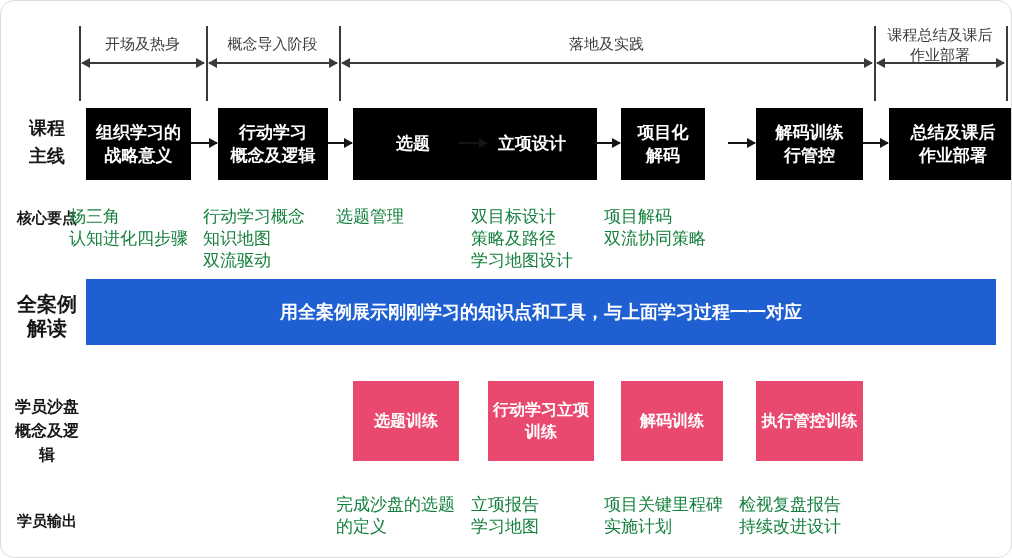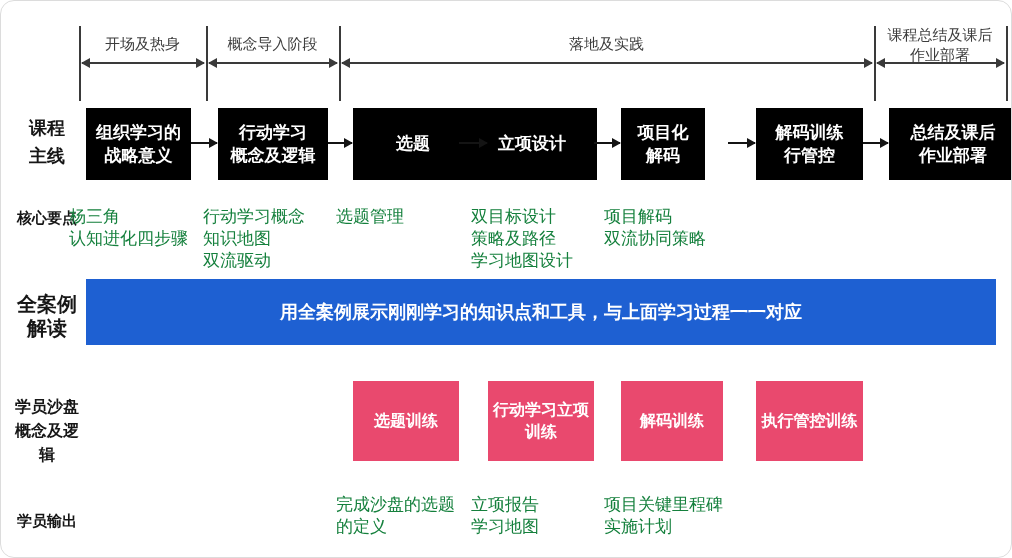--- a/index.html
+++ b/index.html
@@ -156,14 +156,16 @@
 训练</div>
   <div class="pbox pre" style="left:620px;width:102px">解码训练</div>
   <div class="pbox pre" style="left:755px;width:107px">执行管控训练</div>
 
   <div class="gcol out-row pre" style="left:335px">完成沙盘的选题
 的定义</div>
   <div class="gcol out-row pre" style="left:470px">立项报告
 学习地图</div>
   <div class="gcol out-row pre" style="left:603px">项目关键里程碑
 实施计划</div>
+  <div class="gcol out-row pre" style="left:738px">检视复盘报告
+持续改进设计</div>
 
 </div>
 
 </body></html>

